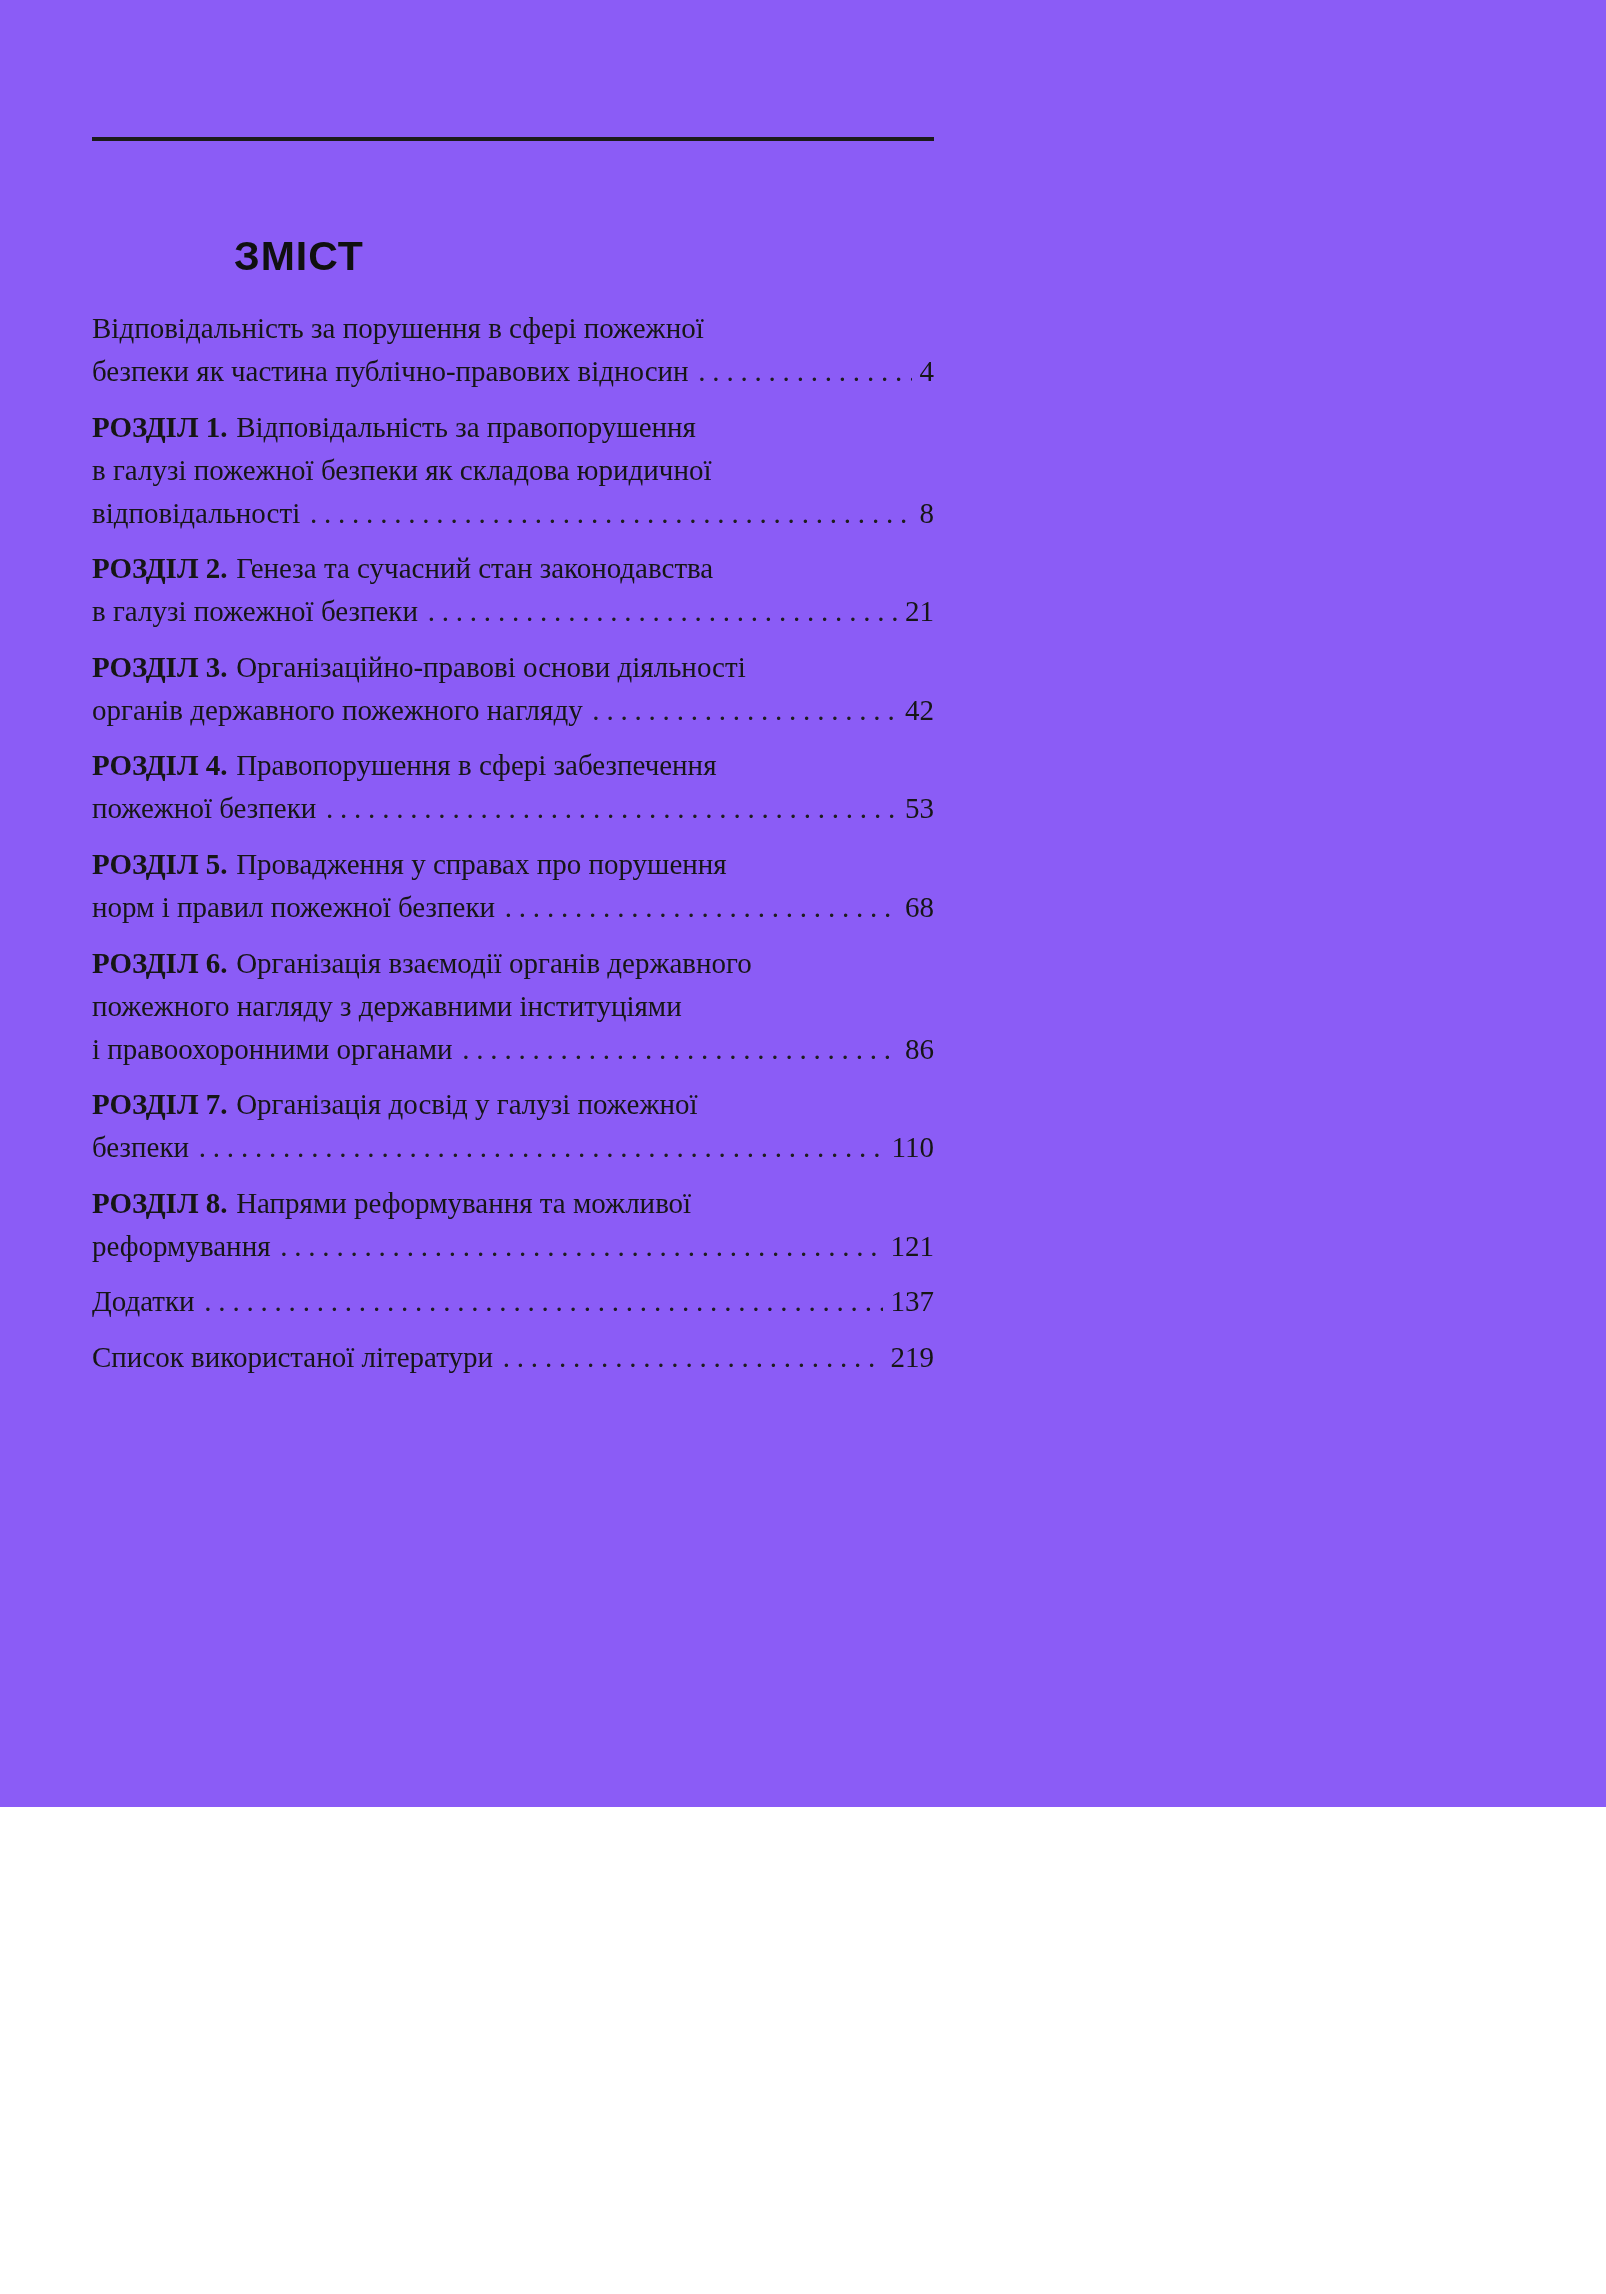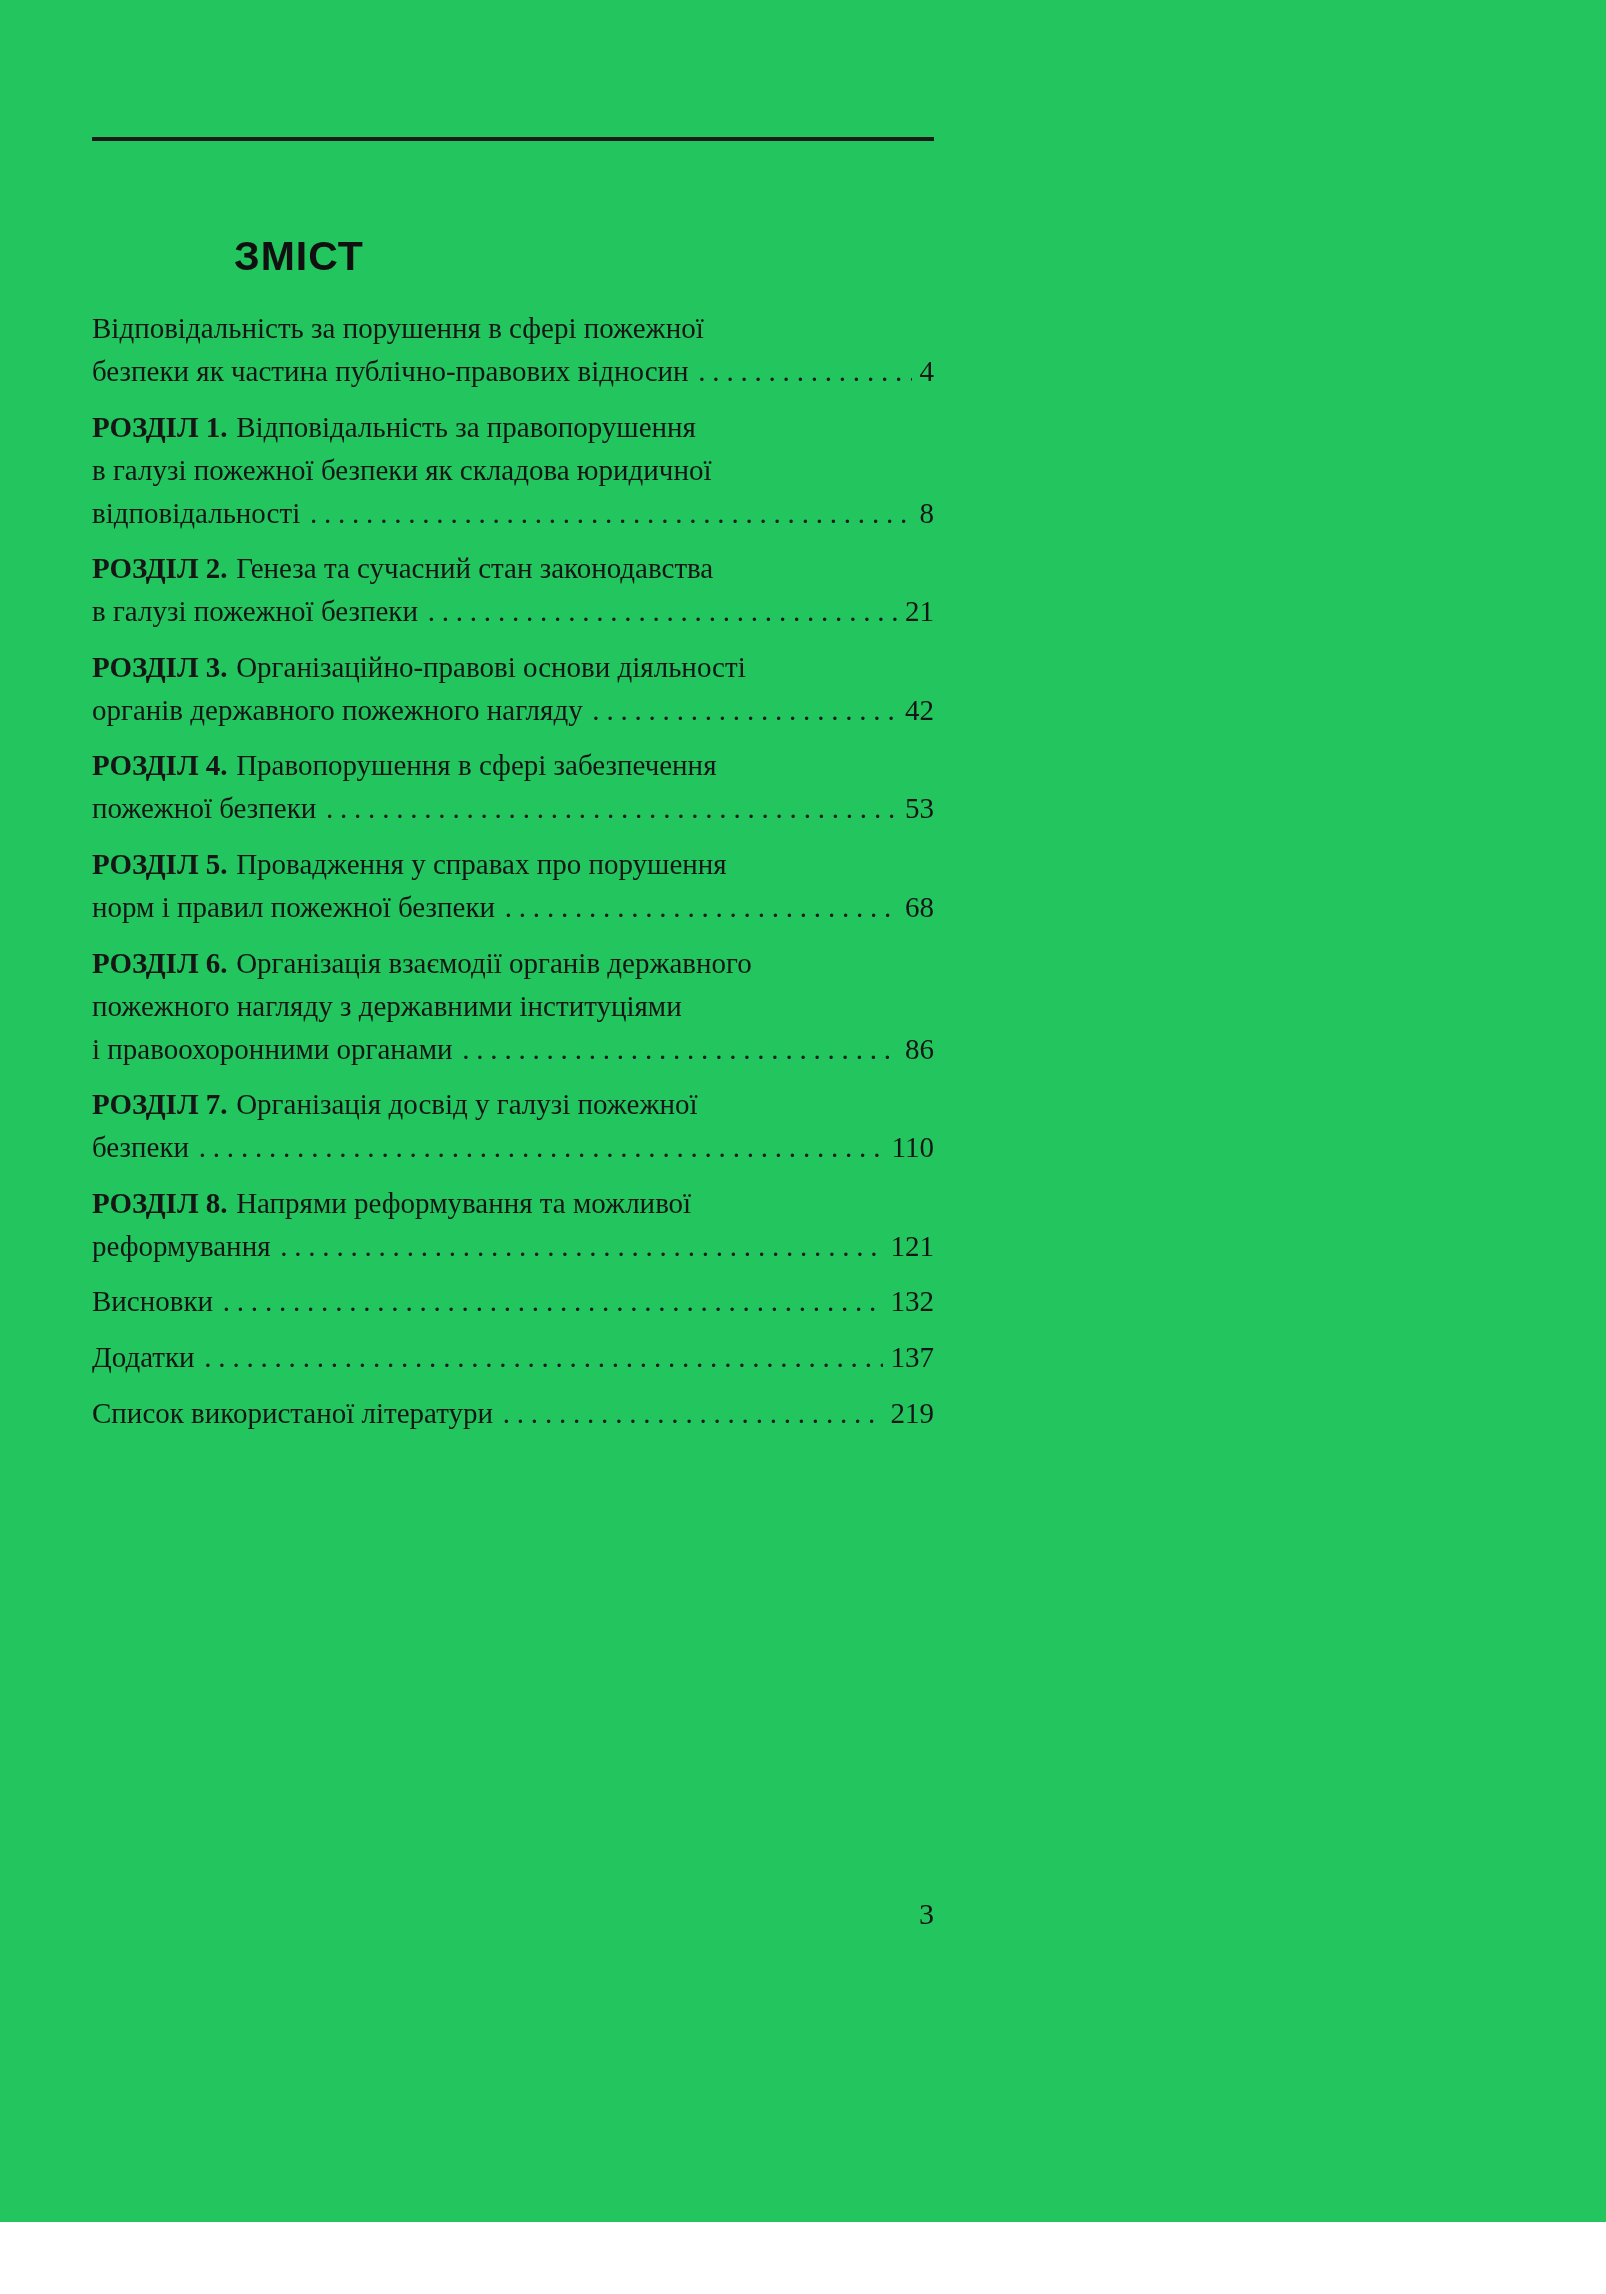--- a/index.html
+++ b/index.html
@@ -1,21 +1,21 @@
 <!DOCTYPE html>
 <html><head>
 <meta charset="utf-8">
 <style>
   * { margin: 0; padding: 0; box-sizing: border-box; }
   html, body { background: #ffffff; }
   .page {
     position: relative;
     width: 1607px;
-    height: 2222px;
-    background: #22c55e;
+    height: 1807px;
+    background: #8b5cf6;
     font-family: "Liberation Serif", serif;
     color: #161616;
     overflow: hidden;
   }
   .rule {
     position: absolute;
     left: 92px;
     top: 137px;
     width: 842px;
     height: 3.9px;
@@ -176,27 +176,20 @@
       <div class="line">
         <span class="prefix">РОЗДІЛ 8.</span><span class="txt">Напрями реформування та можливої</span>
       </div>
       <div class="lineflex">
         <span class="txt">реформування</span>
         <span class="leader"></span>
         <span class="pg">121</span>
       </div>
     </div>
 
-    <div class="entry">
-      <div class="lineflex">
-        <span class="txt">Висновки</span>
-        <span class="leader"></span>
-        <span class="pg">132</span>
-      </div>
-    </div>
 
     <div class="entry">
       <div class="lineflex">
         <span class="txt">Додатки</span>
         <span class="leader"></span>
         <span class="pg">137</span>
       </div>
     </div>
 
     <div class="entry">

